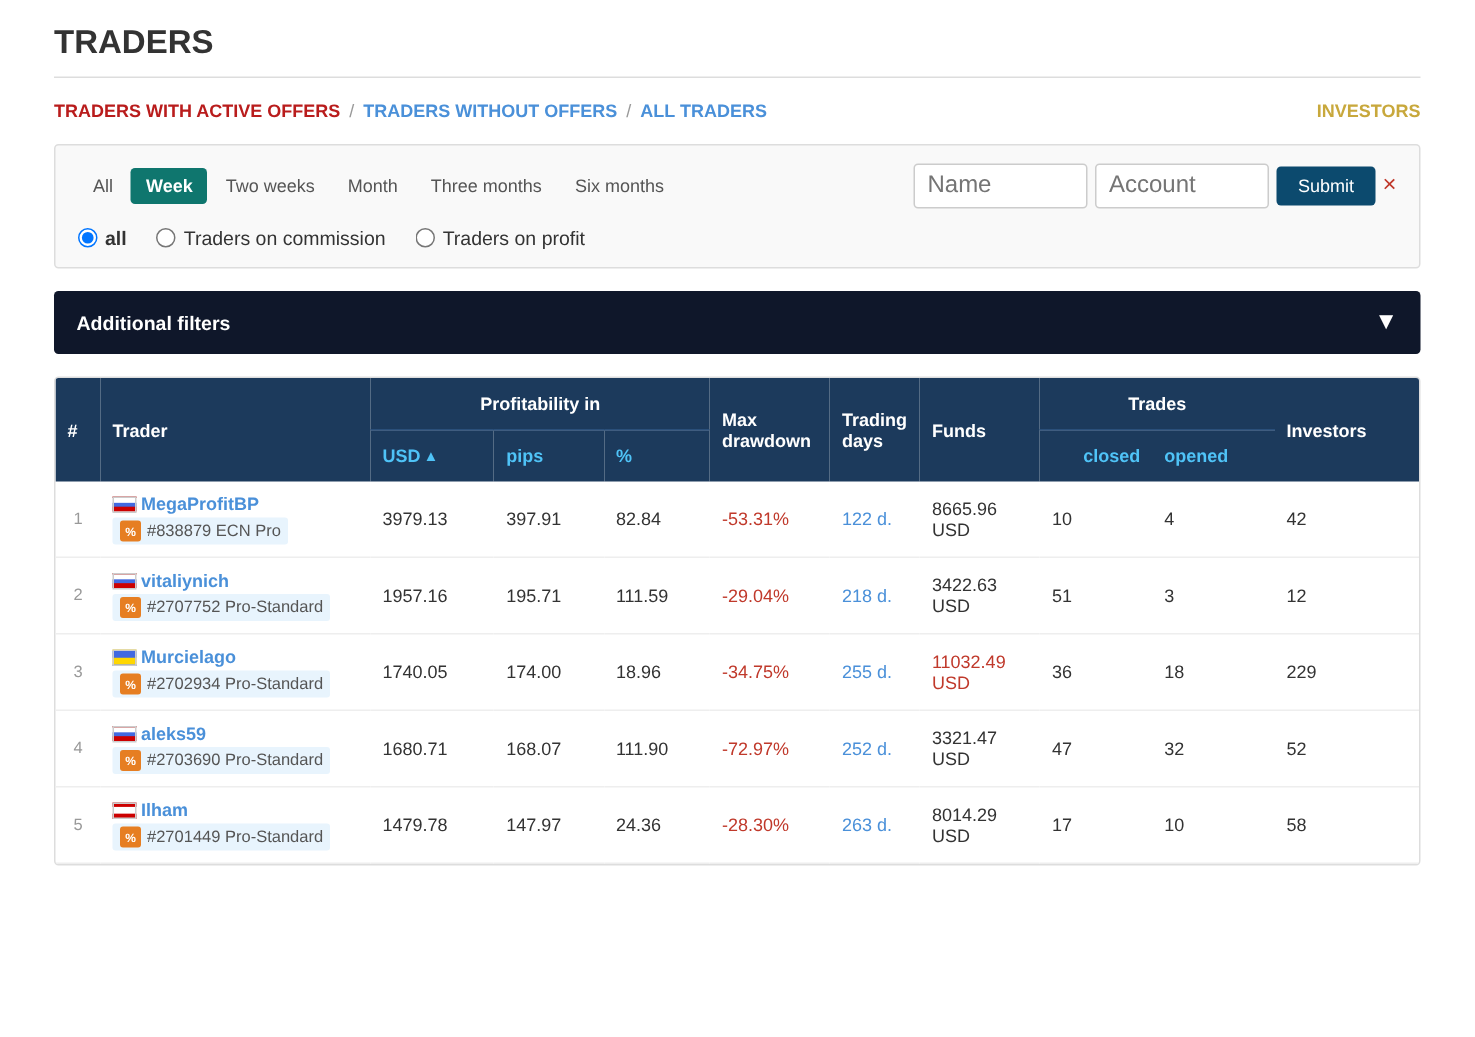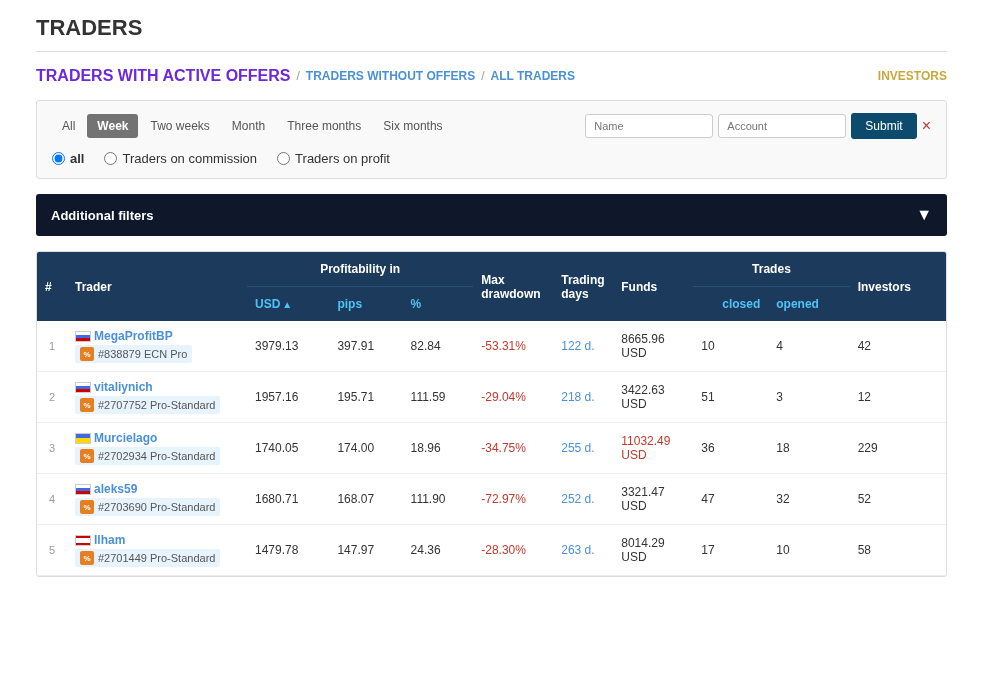--- a/index.html
+++ b/index.html
@@ -1,31 +1,31 @@
 <!DOCTYPE html>
 <html><head>
   <meta charset="utf-8">
   <style>
     * { box-sizing: border-box; margin: 0; padding: 0; }
     body { font-family: Arial, sans-serif; font-size: 13px; color: #333; background: #fff; }
     .container { max-width: 983px; margin: 0 auto; padding: 15px 36px; }
     h1 { font-size: 22px; font-weight: bold; color: #333; padding-bottom: 10px; border-bottom: 1px solid #ddd; margin-bottom: 15px; }
     .nav-links { display: flex; align-items: center; justify-content: space-between; margin-bottom: 15px; }
     .nav-left { display: flex; align-items: center; gap: 6px; font-size: 12px; }
-    .nav-link-inactive { color: #6d28d9; font-weight: 600; font-size: 16px; }
+    .nav-link-inactive { color: #b91c1c; font-weight: 600; font-size: 12px; }
     .nav-link-active { color: #4a90d9; font-weight: 600; font-size: 12px; cursor: pointer; }
     .nav-separator { color: #999; }
     .investors-link { color: #c8a83c; font-weight: bold; font-size: 12px; cursor: pointer; }
     .filter-box { border: 1px solid #ddd; border-radius: 3px; padding: 12px 15px; margin-bottom: 15px; background: #f9f9f9; }
     .filter-row1 { display: flex; align-items: center; gap: 0; margin-bottom: 12px; }
     .time-tabs { display: flex; align-items: center; gap: 2px; flex: 1; }
     .time-tab { padding: 5px 10px; font-size: 12px; cursor: pointer; border-radius: 3px; color: #555; }
-    .time-tab.active { background: #737373; color: #fff; font-weight: bold; }
+    .time-tab.active { background: #0f766e; color: #fff; font-weight: bold; }
     .search-area { display: flex; align-items: center; gap: 5px; }
-    .search-input { border: 1px solid #ccc; border-radius: 3px; padding: 5px 8px; font-size: 11px; width: 128px; color: #3b82f6; }
+    .search-input { border: 1px solid #ccc; border-radius: 3px; padding: 5px 8px; font-size: 16px; width: 116px; color: #3b82f6; }
     .submit-btn { background: #0c4a6e; color: #fff; border: none; padding: 6px 14px; border-radius: 3px; font-size: 12px; cursor: pointer; }
     .clear-btn { color: #c0392b; font-size: 16px; cursor: pointer; background: none; border: none; }
     .filter-row2 { display: flex; align-items: center; gap: 20px; }
     .radio-label { display: flex; align-items: center; gap: 5px; cursor: pointer; font-size: 13px; }
     .radio-label input { cursor: pointer; }
     .radio-label.active-radio { font-weight: 600; }
     .additional-filters { background: #0f172a; color: #fff; padding: 12px 15px; border-radius: 3px; display: flex; justify-content: space-between; align-items: center; margin-bottom: 15px; cursor: pointer; }
     .additional-filters-title { font-size: 13px; font-weight: 600; }
     .chevron-down { color: #fff; font-size: 16px; }
     .table-container { border: 1px solid #ddd; border-radius: 3px; overflow: hidden; }

